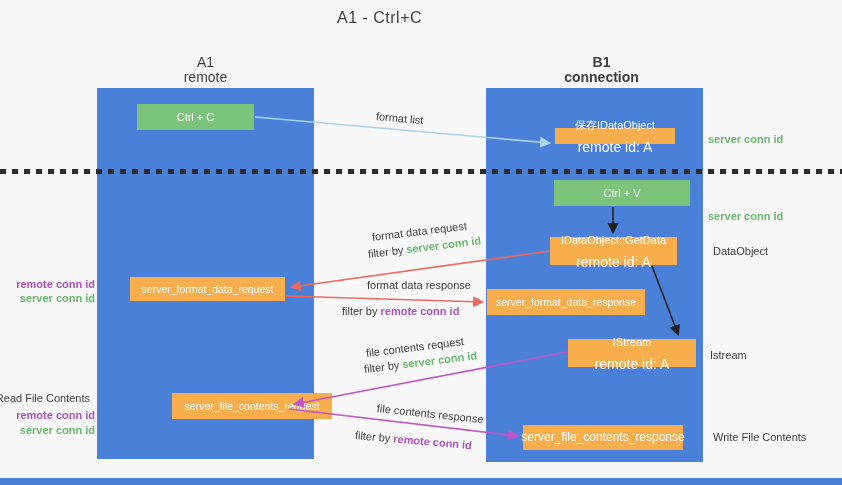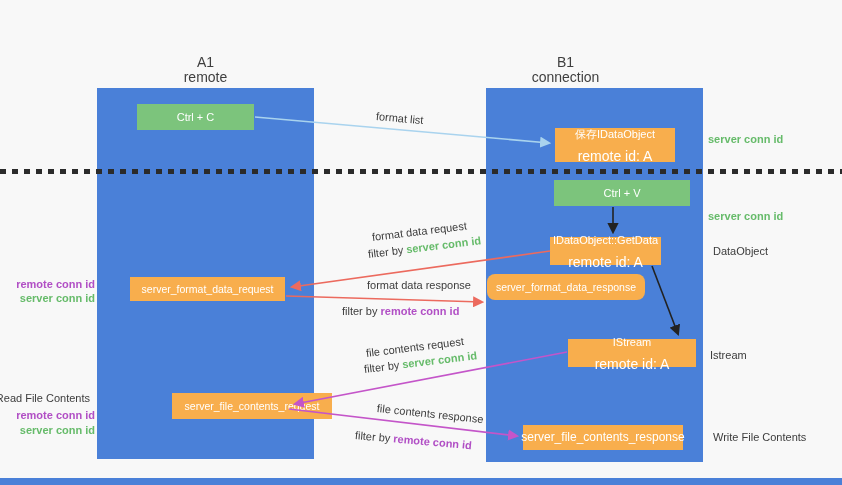--- a/index.html
+++ b/index.html
@@ -2,21 +2,21 @@
 <html><head>
 <meta charset="utf-8">
 <style>
   html,body{margin:0;padding:0;}
   body{font-family:"Liberation Sans", sans-serif;background:#f8f8f8;}
   #canvas{position:relative;width:842px;height:485px;background:#f8f8f8;overflow:hidden;}
 
   .title-block{position:absolute;left:337px;top:8px;font-size:16px;line-height:20px;color:#3f3f3f;letter-spacing:.5px;}
   .col-header{position:absolute;top:55px;text-align:center;font-size:14px;line-height:15px;color:#3f3f3f;}
   .col-header.left{left:97px;width:217px;}
-  .col-header.right{left:457px;width:217px;}
+  .col-header.right{left:493px;width:217px;font-weight:bold;}
 
   .column{position:absolute;background:#4a80d8;}
   .column.left{left:97px;top:88px;width:217px;height:371px;}
   .column.right{left:486px;top:88px;width:217px;height:374px;}
   .bottom-bar{position:absolute;left:0;top:478px;width:842px;height:7px;background:#4a80d8;}
 
   .dotted-line{position:absolute;left:0;top:169px;width:842px;height:5px;
     background-image:repeating-linear-gradient(to right,#2b2b2b 0 6px,transparent 6px 12px);}
 
   .box{position:absolute;display:flex;flex-direction:column;align-items:center;justify-content:center;
@@ -33,20 +33,21 @@
   .edge-label{position:absolute;font-size:11px;color:#3c3c3c;white-space:nowrap;transform-origin:left center;}
 
   svg.overlay{position:absolute;left:0;top:0;pointer-events:none;}
 </style>
 </head>
 <body>
 
 <div id="canvas">
 
   <div class="title-block">
+    <div>A1 - Ctrl+C</div>
   </div>
 
   <div class="col-header left">
     <div>A1</div>
     <div>remote</div>
   </div>
   <div class="col-header right">
     <div>B1</div>
     <div>connection</div>
   </div>
@@ -55,39 +56,39 @@
   <div class="column right"></div>
 
   <div class="dotted-line"></div>
 
   <div class="bottom-bar"></div>
 
   <div class="box green" style="left:137px;top:104px;width:117px;height:26px;">
     <div>Ctrl + C</div>
   </div>
 
-  <div class="box orange" style="left:555px;top:128px;width:120px;height:34px;">
+  <div class="box orange" style="left:555px;top:128px;width:120px;height:16px;">
     <div>保存IDataObject</div>
     <div class="l2">remote id: A</div>
   </div>
 
   <div class="box green" style="left:554px;top:180px;width:136px;height:26px;">
     <div>Ctrl + V</div>
   </div>
 
-  <div class="box orange" style="left:550px;top:237px;width:111px;height:28px;">
+  <div class="box orange" style="left:550px;top:237px;width:127px;height:28px;">
     <div>IDataObject::GetData</div>
     <div class="l2">remote id: A</div>
   </div>
 
   <div class="box orange" style="left:130px;top:277px;width:155px;height:24px;font-size:10.5px;">
     <div>server_format_data_request</div>
   </div>
 
-  <div class="box orange" style="left:487px;top:274px;width:158px;height:26px;font-size:10.5px;border-radius:8px;">
+  <div class="box orange" style="left:487px;top:289px;width:158px;height:26px;font-size:10.5px;">
     <div>server_format_data_response</div>
   </div>
 
   <div class="box orange" style="left:568px;top:339px;width:128px;height:28px;">
     <div>IStream</div>
     <div class="l2">remote id: A</div>
   </div>
 
   <div class="box orange" style="left:128px;top:393px;width:160px;height:26px;font-size:10.5px;margin-left:44px;">
     <div>server_file_contents_request</div>

